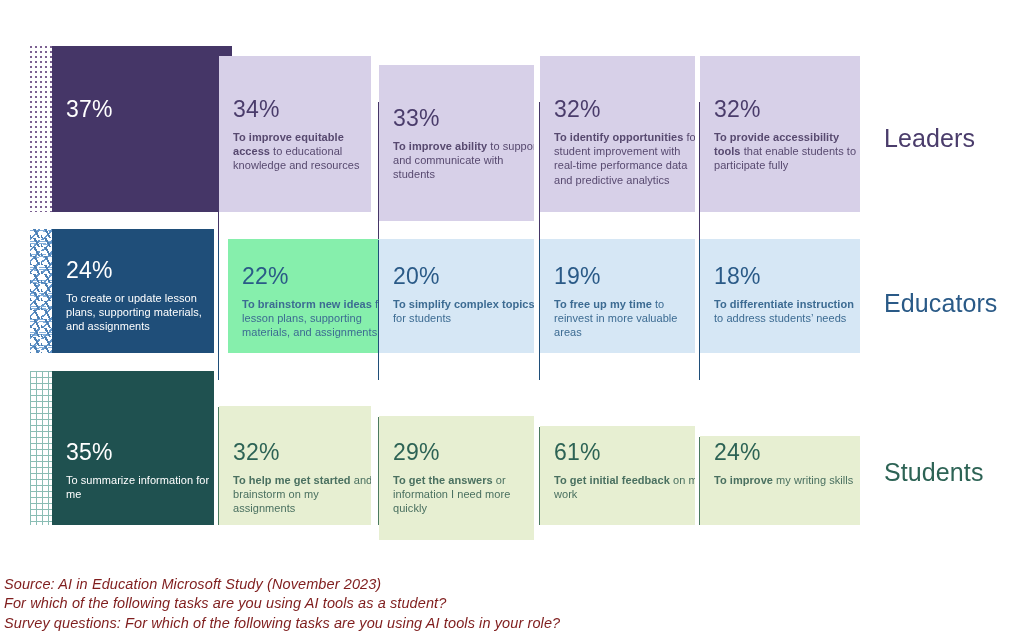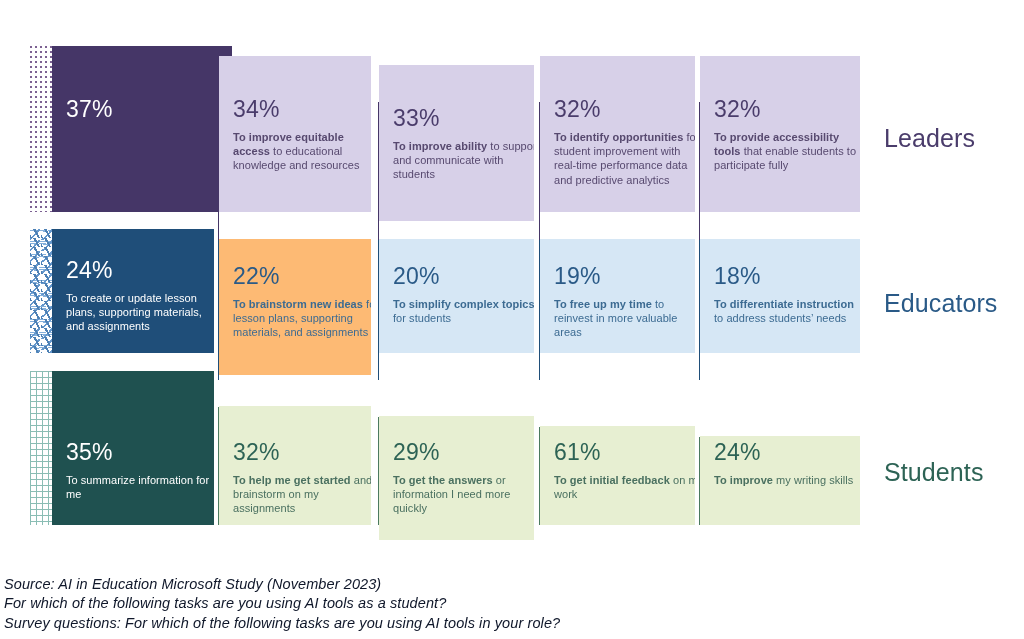--- a/index.html
+++ b/index.html
@@ -107,21 +107,21 @@
   }
 
   
   #footer {
     position: absolute;
     left: 4px;
     bottom: 6px;
     font-style: italic;
     font-size: 14.5px;
     line-height: 19.5px;
-    color: #0f172a;
+    color: #7f1d1d;
     letter-spacing: 0.1px;
   }
   #footer div { white-space: nowrap; }
 </style>
 </head>
 <body>
 
 <div id="infographic">
 
   <div class="row" style="top:46px; height:166px;">
@@ -168,21 +168,21 @@
   <div class="row" style="top:229px; height:124px;">
     <div class="texture dashes" style="left:30px; height:124px;"></div>
     <div class="panel dark" style="left:52px; top:0px; width:162px; height:124px; background:#1f4e79;">
       <div class="pct" style="top:30px;">24%</div>
       <div class="desc" style="top:62px;">
         <b></b><span>To create or update lesson plans, supporting materials, and assignments</span>
       </div>
     </div>
 
     <div class="divider" style="left:218px; top:11px; height:140px; background:#1f4e79;"></div>
-    <div class="panel" style="left:219px; top:10px; width:152px; height:136px; background:#fdba74; color:#2a5a87;">
+    <div class="panel" style="left:228px; top:10px; width:152px; height:114px; background:#86efac; color:#2a5a87;">
       <div class="pct" style="top:26px;">22%</div>
       <div class="desc" style="top:58px; color:#3c6b92;">
         <b>To brainstorm new ideas</b><span> for lesson plans, supporting materials, and assignments</span>
       </div>
     </div>
 
     <div class="divider" style="left:378px; top:11px; height:140px; background:#1f4e79;"></div>
     <div class="panel" style="left:379px; top:10px; width:155px; height:114px; background:#d6e7f5; color:#2a5a87;">
       <div class="pct" style="top:26px;">20%</div>
       <div class="desc" style="top:58px; color:#3c6b92;">

